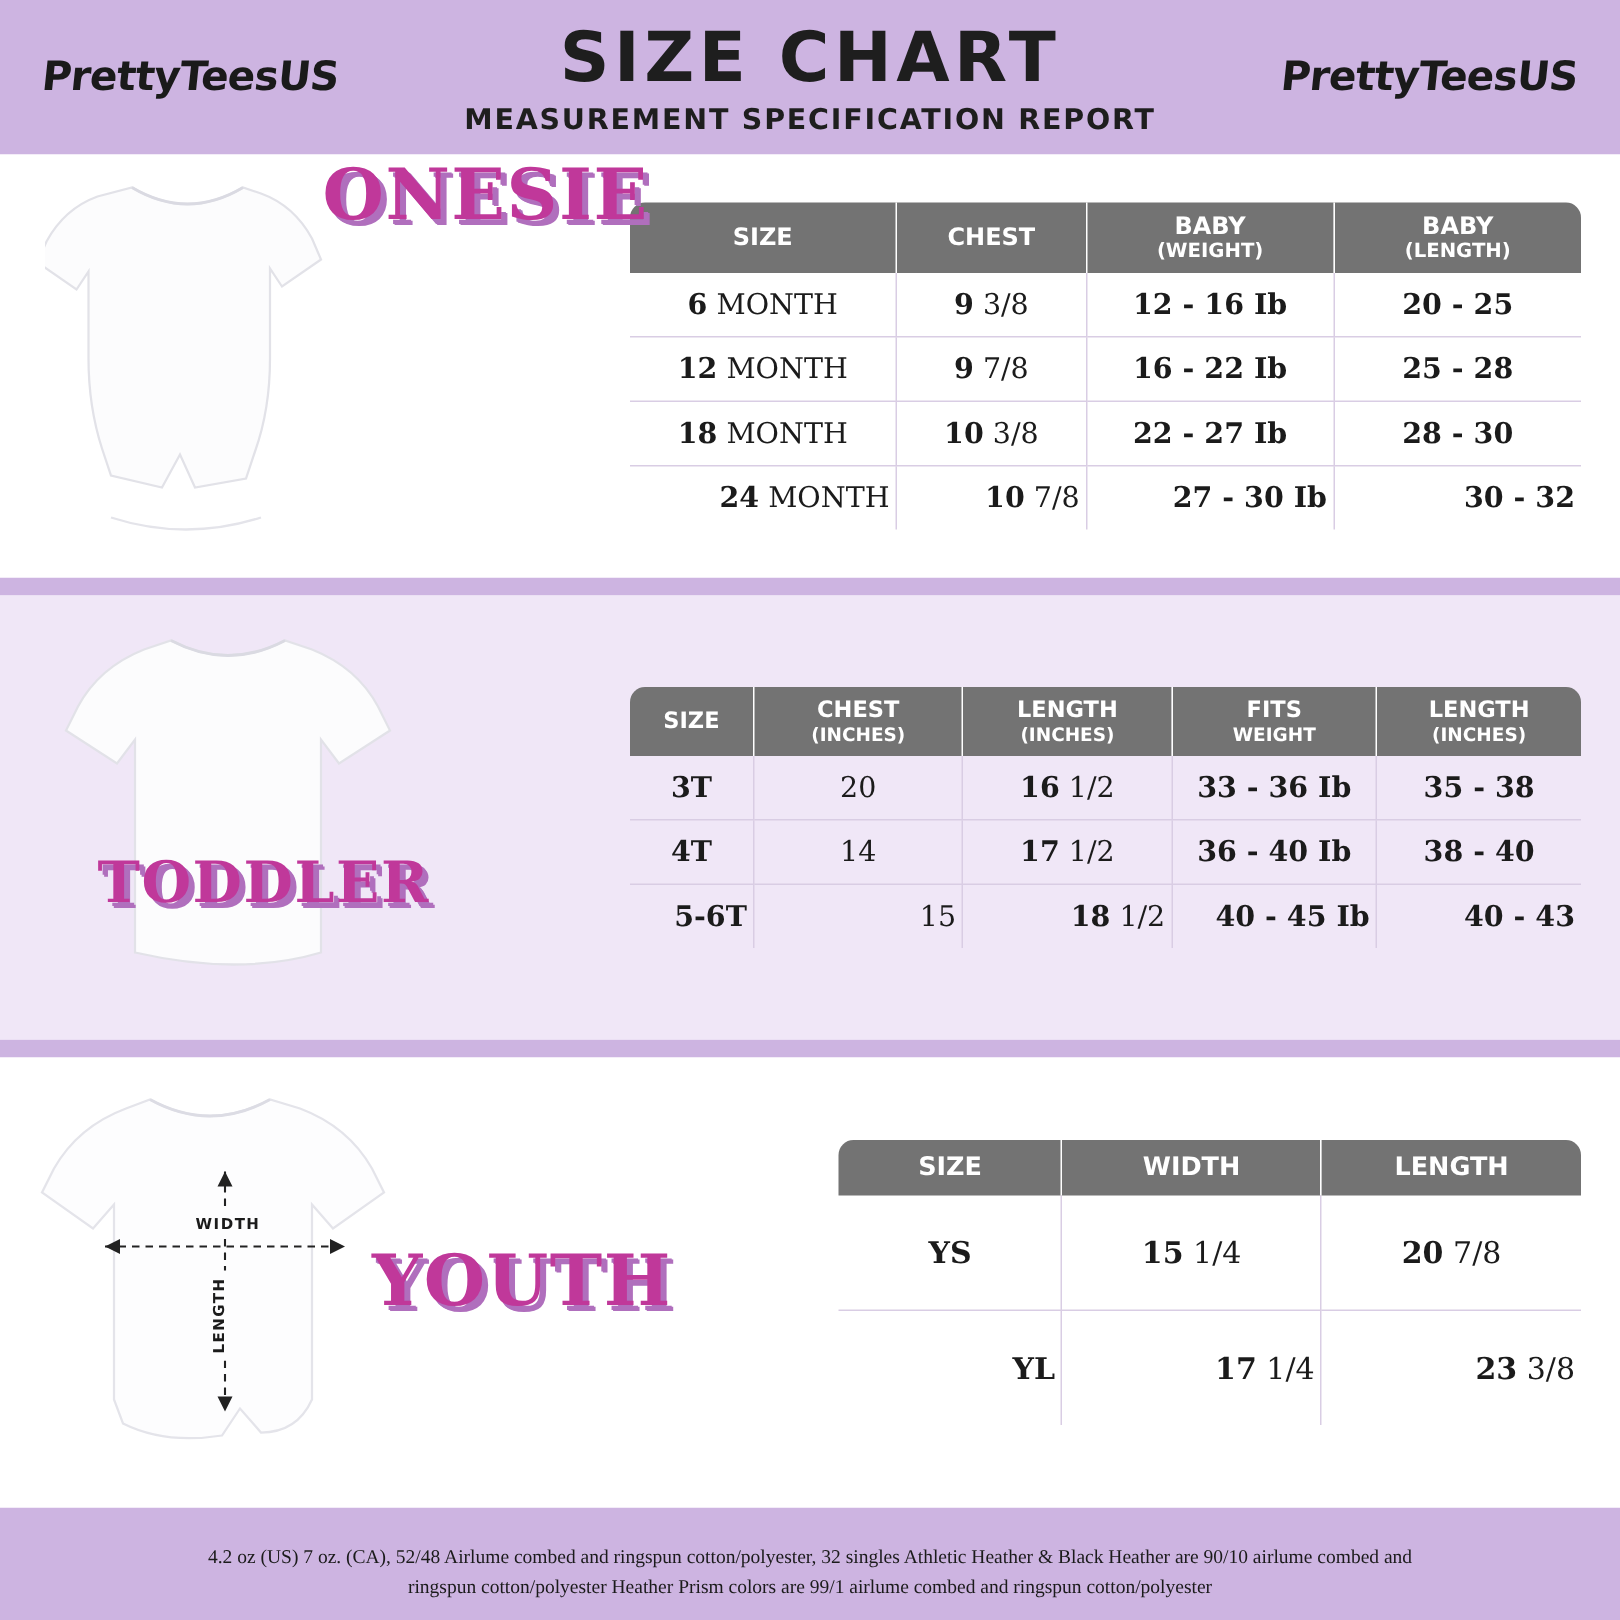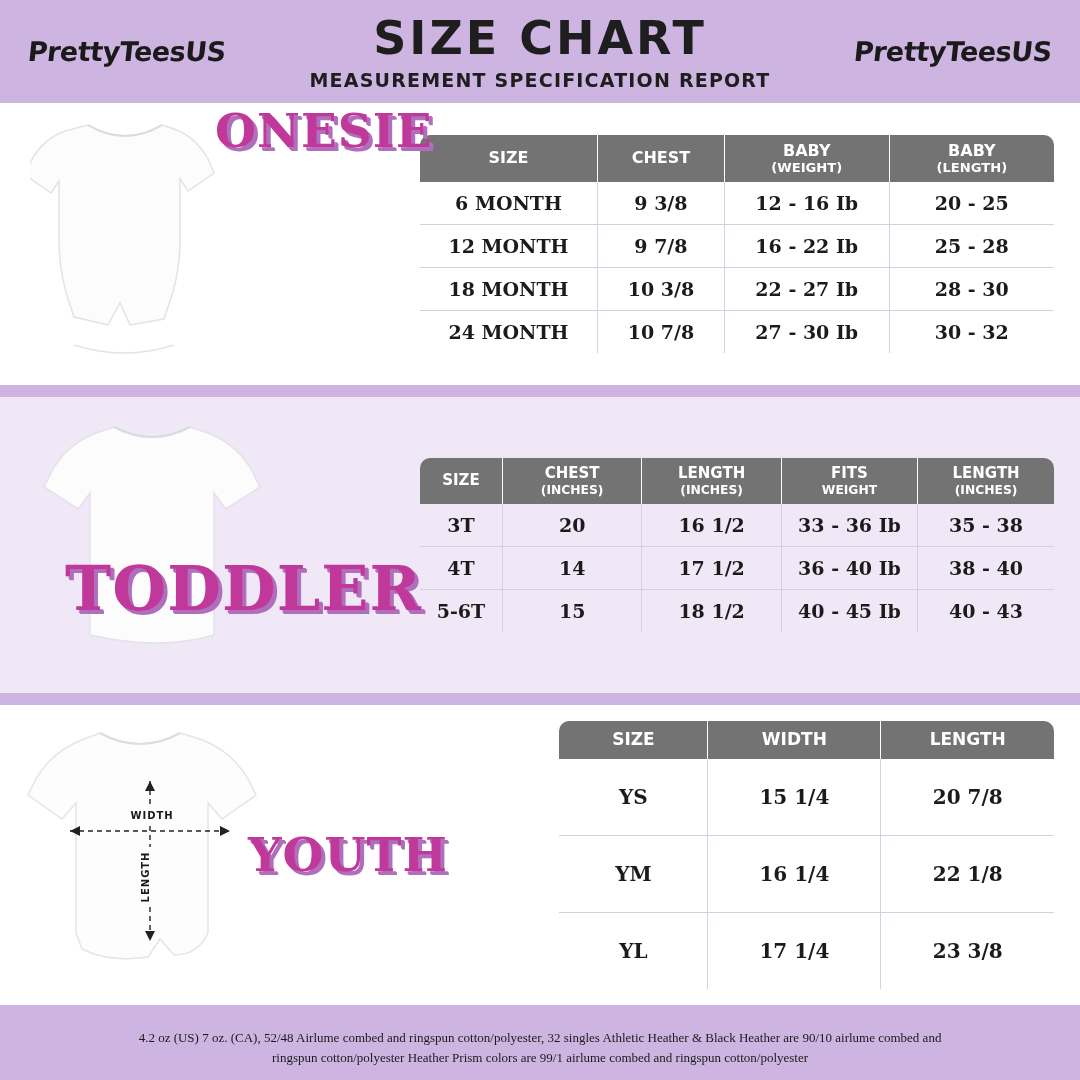--- a/index.html
+++ b/index.html
@@ -121,23 +121,23 @@
     font-size: 0.82em;
     font-weight: bold;
   }
   tbody td {
     text-align: center;
     border-bottom: 1px solid #d9cde4;
     border-right: 1px solid #d9cde4;
     color: #1b1b1b;
   }
   tbody td:last-child { border-right: none; margin-left: 39px; }
-  tbody tr:last-child td { border-bottom: none; }
+  tbody tr:last-child td { border-bottom: none; text-align: right; }
   .strong { font-weight: bold; }
-  .frac { font-weight: bold; }
+  .frac { font-weight: normal; }
 
   
   .t1 { width: 100%; }
   .t1 thead th { font-size: 16px; }
   .t1 thead th:first-child { border-top-left-radius: 10px; }
   .t1 thead th:last-child  { border-top-right-radius: 10px; }
   .t1 tbody td { font-size: 19px; padding: 10px 4px; }
   .t1 col.c1 { width: 28%; }
   .t1 col.c2 { width: 20%; }
   .t1 col.c3 { width: 26%; }
@@ -289,21 +289,21 @@
     <div class="art">
       <div class="svg-toddler">
         <svg width="220" height="250" viewBox="0 0 220 250">
           <g fill="#fcfcfd" stroke="#e2e2e8" stroke-width="1.5">
             <path d="M72 16 q38 20 76 0 l18 6 q30 12 44 38 l8 16 -34 22 -12 -16 0 142
                      q-54 16 -124 0 l0 -142 -12 16 -34 -22 8 -16 q14 -26 44 -38z"></path>
             <path d="M72 16 q38 20 76 0" fill="none" stroke="#dadae2" stroke-width="2"></path>
           </g>
         </svg>
       </div>
-      <div class="garment-label" style="position:absolute; left:65px; top:155px; font-size:62px;">TODDLER</div>
+      <div class="garment-label" style="position:absolute; left:65px; top:168px; font-size:38px;">TODDLER</div>
     </div>
     <div class="table-wrap">
       <table class="t2">
         <colgroup>
             <col class="c1">
             <col class="c2">
             <col class="c3">
             <col class="c4">
             <col class="c5">
           </colgroup>
@@ -407,25 +407,20 @@
             </th>
           </tr>
         </thead>
         <tbody>
           <tr>
             <td><span class="strong">YS</span></td>
             <td><span class="strong">15</span><span class="frac"> 1/4</span></td>
             <td><span class="strong">20</span><span class="frac"> 7/8</span></td>
           </tr>
           <tr>
-            <td><span class="strong">YM</span></td>
-            <td><span class="strong">16</span><span class="frac"> 1/4</span></td>
-            <td><span class="strong">22</span><span class="frac"> 1/8</span></td>
-          </tr>
-          <tr>
             <td><span class="strong">YL</span></td>
             <td><span class="strong">17</span><span class="frac"> 1/4</span></td>
             <td><span class="strong">23</span><span class="frac"> 3/8</span></td>
           </tr>
         </tbody>
       </table>
     </div>
   </div>
 
   <div class="footer">

